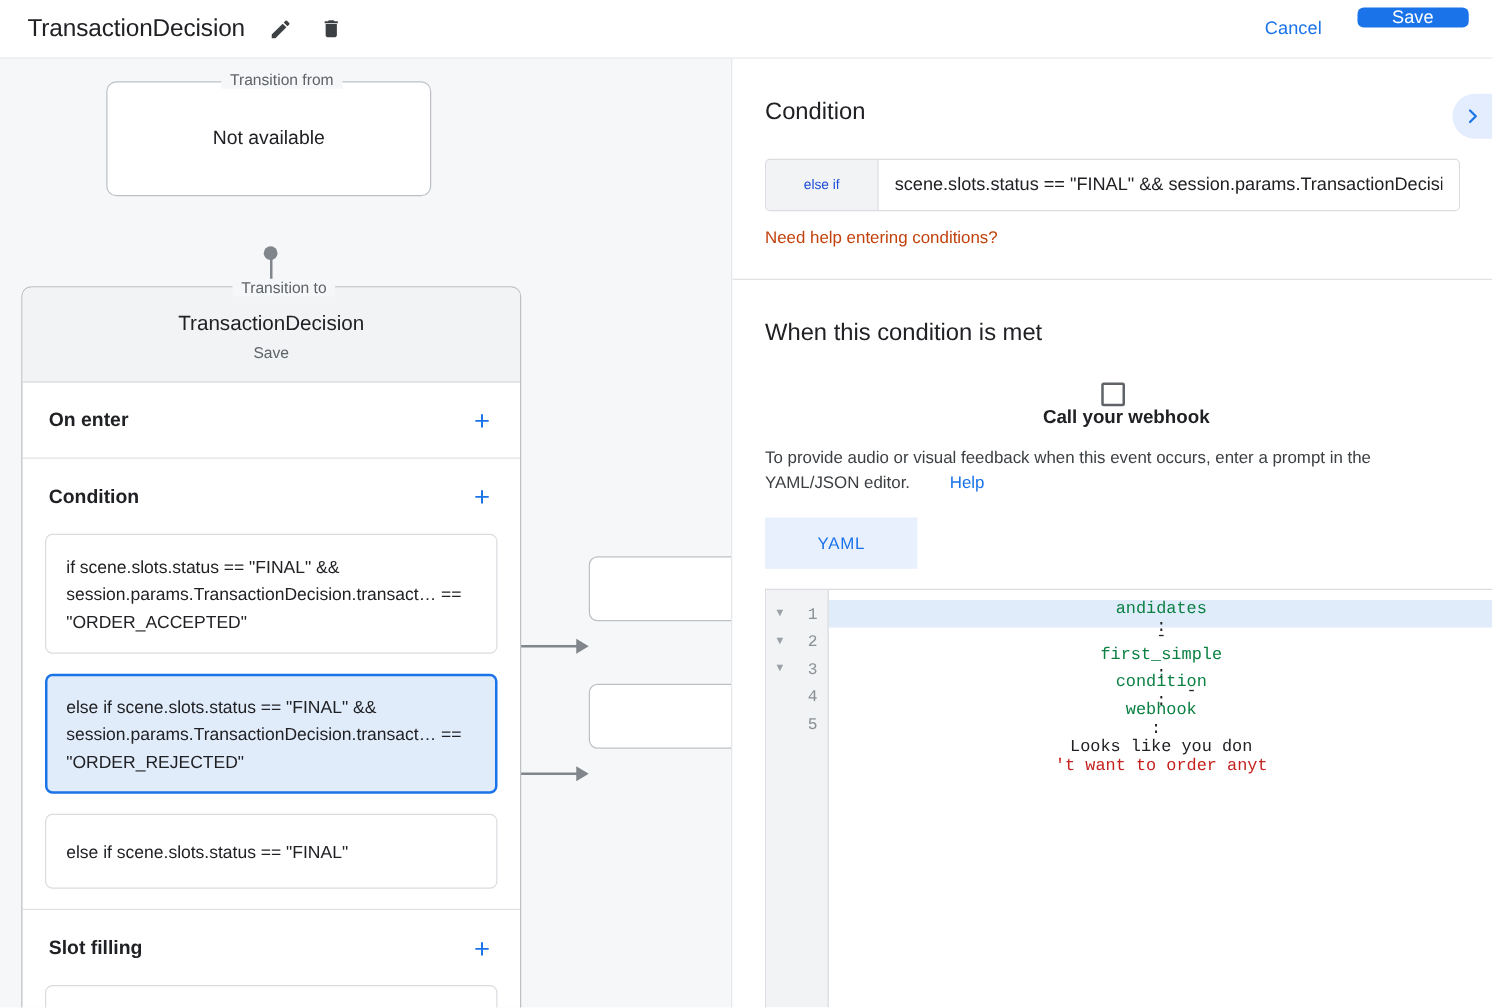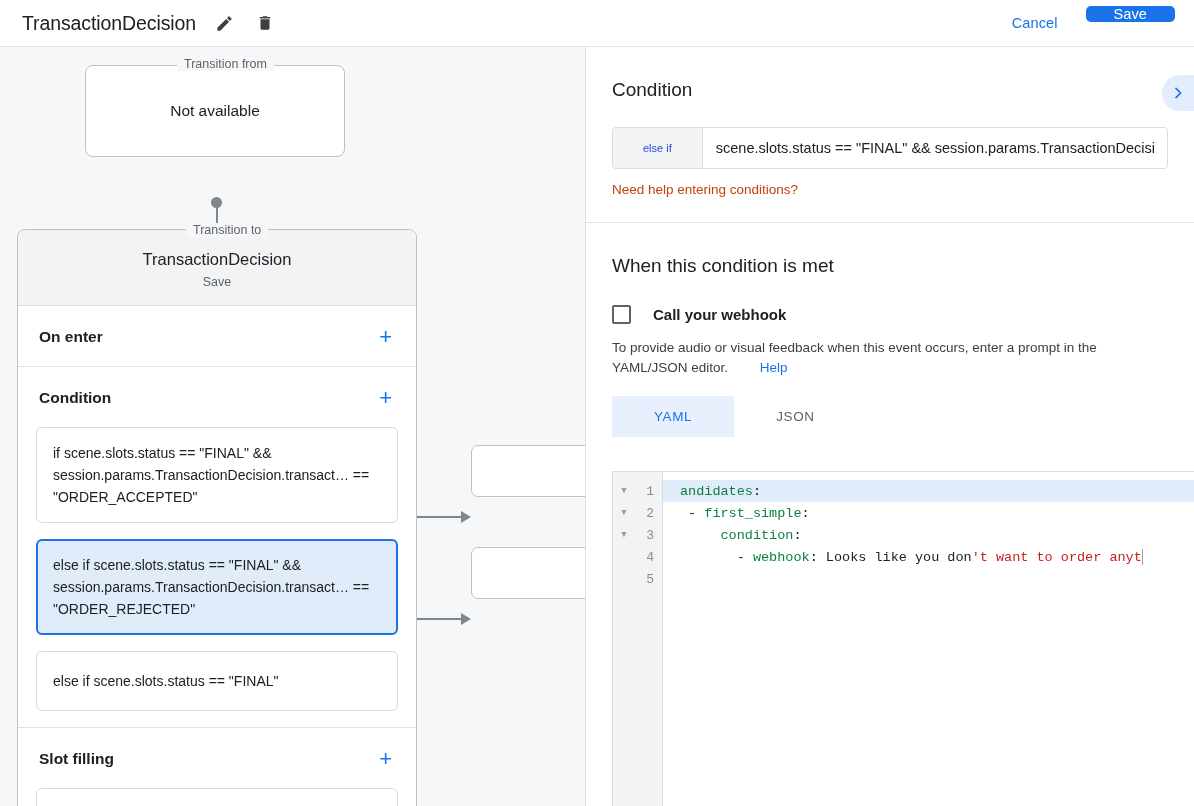--- a/index.html
+++ b/index.html
@@ -256,21 +256,21 @@
     cursor: pointer;
   }
   .panel-divider {
     margin-top: 24px;
     height: 1px; background: #e0e2e4;
   }
   .when-title {
     font-size: 19px; color: #202124;
     padding-top: 32px;
   }
-  .check-row { display: flex; align-items: center; margin-top: 28px; }
+  .check-row { display: flex; align-items: center; margin-top: 28px; flex-direction: column; }
   .cbox {
     width: 19px; height: 19px;
     border: 2px solid #5f6368;
     border-radius: 2px;
     background: #ffffff;
     cursor: pointer;
   }
   .cbox.checked {
     background: #1a73e8;
     border-color: #1a73e8;
@@ -355,21 +355,22 @@
     padding-top: 8px;
     position: relative;
     overflow: hidden;
   }
   .cline {
     height: 22px;
     display: flex; align-items: center;
     font-size: 13.5px;
     color: #202124;
     white-space: pre;
-    padding-left: 17px;
+    padding-left: 1px;
+    flex-direction: column;
   }
   .cline.hl { background: #e1ecfb; }
   .k { color: #0b8043; }
   .p { color: #202124; }
   .s { color: #c5221f; }
   .caret {
     display: inline-block;
     width: 1px; height: 16px;
     background: #9aa0a6;
     vertical-align: middle;
@@ -488,21 +489,20 @@
     </div>
 
 
     <div class="prompt-note">
       <span>To provide audio or visual feedback when this event occurs, enter a prompt in the YAML/JSON editor.</span>
       <a>Help</a>
     </div>
 
     <div class="tabs">
       <div class="tab active">YAML</div>
-      <div class="tab">JSON</div>
     </div>
   </div>
 </div>
 
 <div class="editor">
   <div class="gutter" id="gutter">
       <div class="gline">
         <span class="fold">▼</span>
         <span class="gnum">1</span>
       </div>

